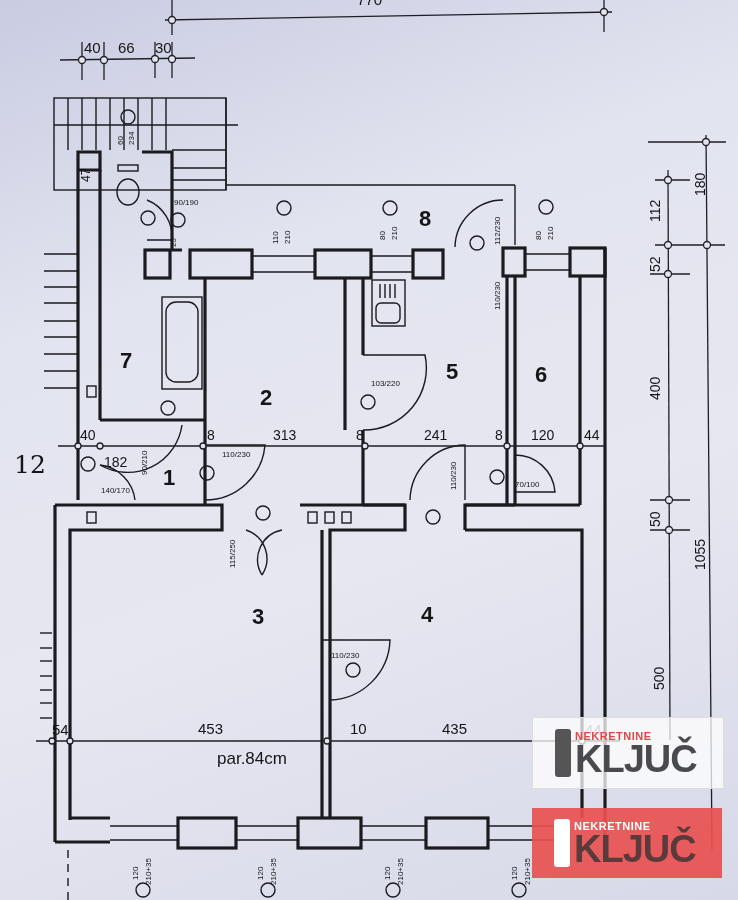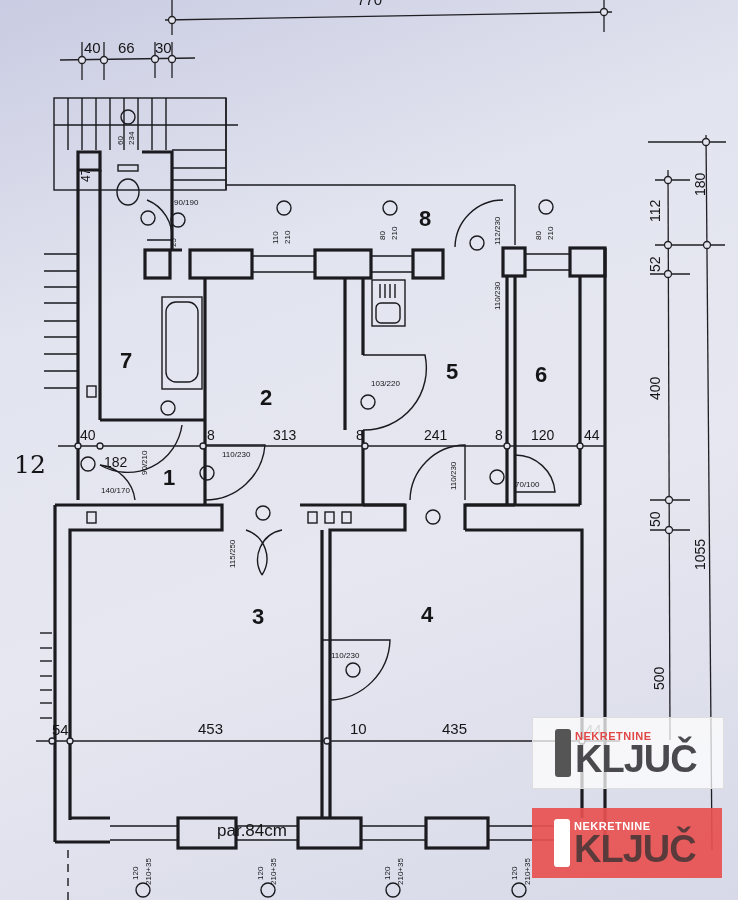--- a/index.html
+++ b/index.html
@@ -304,21 +304,21 @@
 
 <span class="lbl tinyv" style="left:132px;top:880px;">120</span>
 <span class="lbl tinyv" style="left:145px;top:885px;">210+35</span>
 <span class="lbl tinyv" style="left:257px;top:880px;">120</span>
 <span class="lbl tinyv" style="left:270px;top:885px;">210+35</span>
 <span class="lbl tinyv" style="left:384px;top:880px;">120</span>
 <span class="lbl tinyv" style="left:397px;top:885px;">210+35</span>
 <span class="lbl tinyv" style="left:511px;top:880px;">120</span>
 <span class="lbl tinyv" style="left:524px;top:885px;">210+35</span>
 
-<span class="lbl note" style="left:217px;top:822px;">par.84cm</span>
+<span class="lbl note" style="left:217px;top:750px;">par.84cm</span>
 
 <div class="wm wm1">
   <div class="key"></div>
   <div class="txt">
     <span class="brand-small">NEKRETNINE</span>
     <span class="brand-big">KLJUČ</span>
   </div>
 </div>
 <div class="wm wm2">
   <div class="key"></div>

